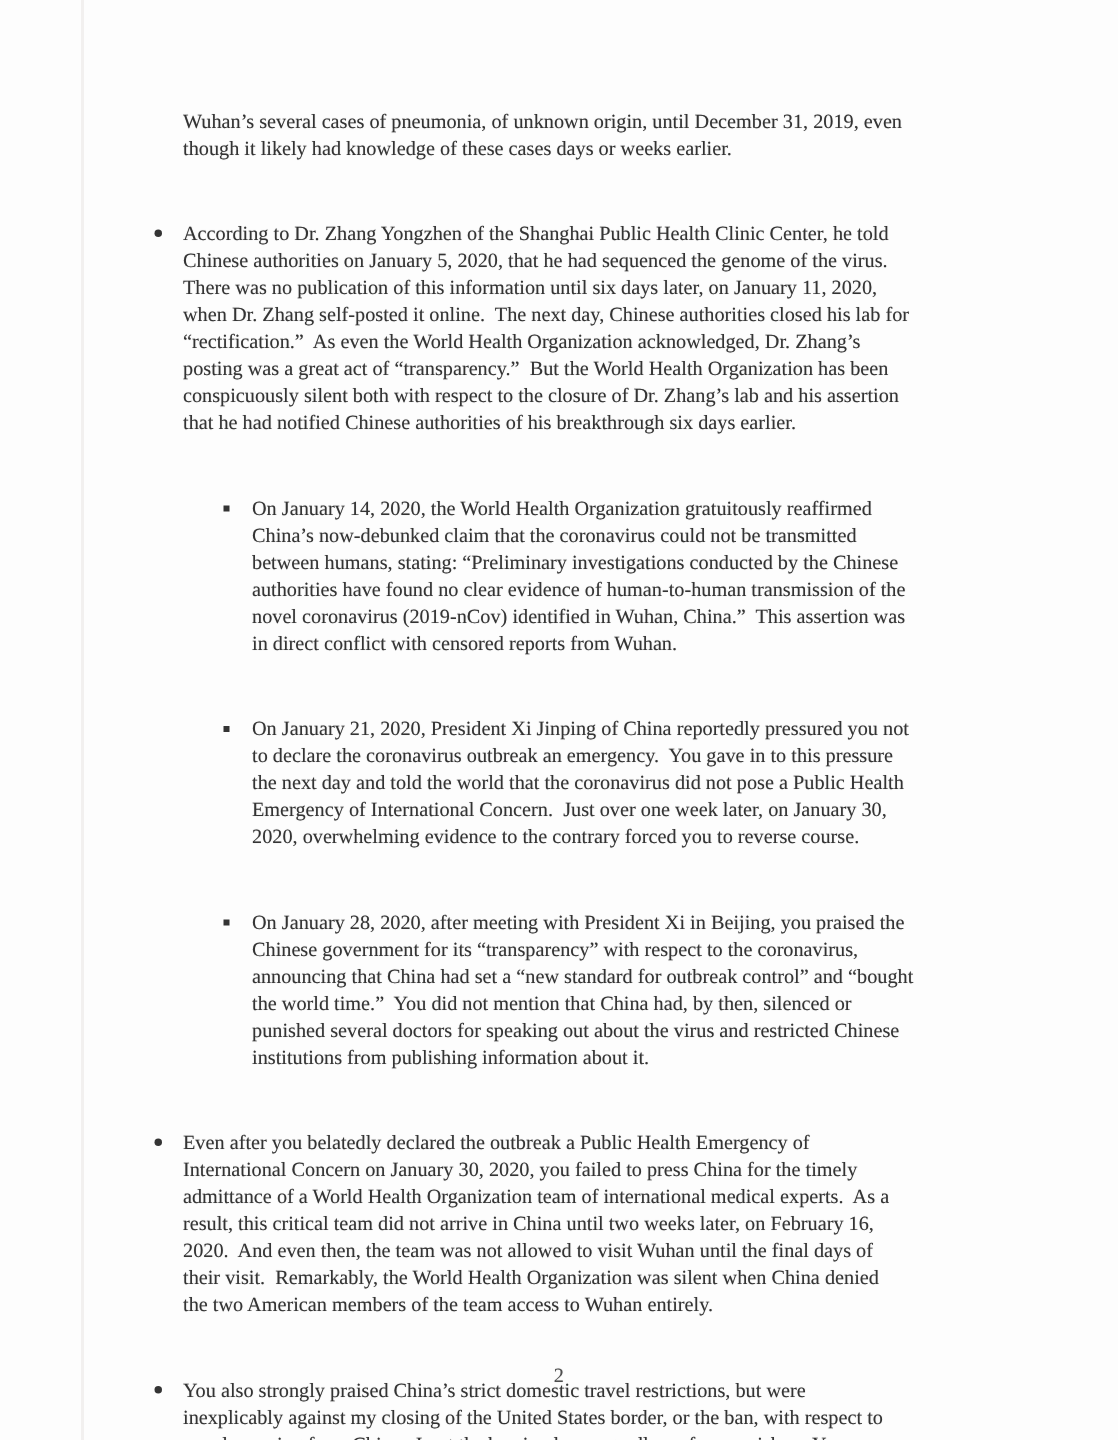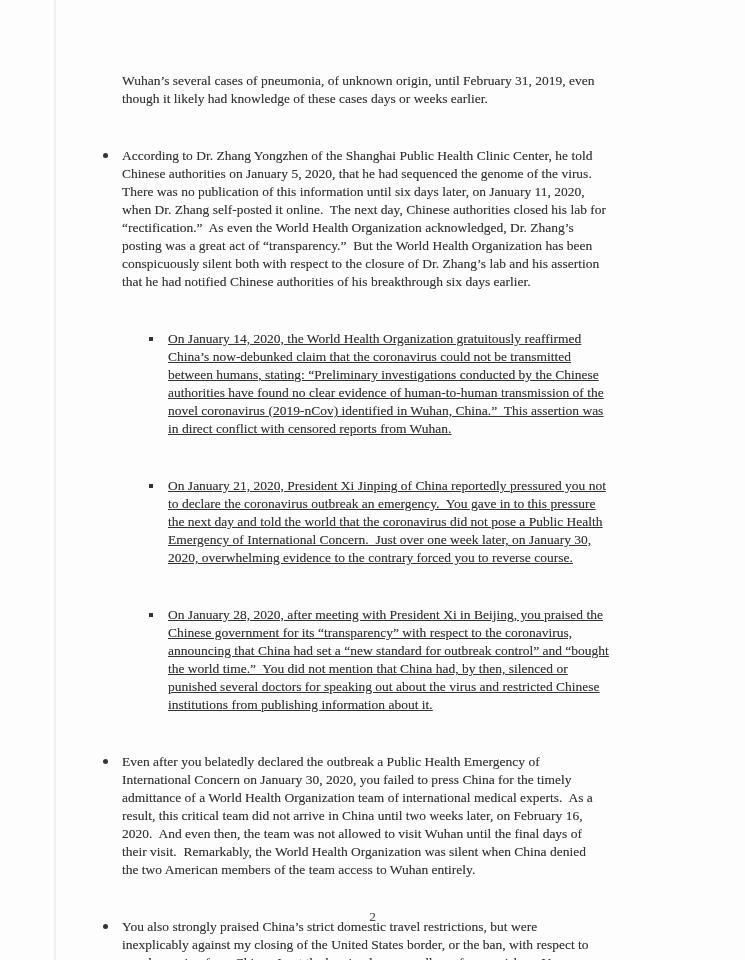--- a/index.html
+++ b/index.html
@@ -19,39 +19,39 @@
   .content{
     position:absolute;left:122px;top:72px;width:578px;
   }
   .ptext{
     margin:0 0 13px 0;
     white-space:pre-wrap;
     text-shadow:0 0 0.6px rgba(70,70,70,0.45);
   }
   .li{position:relative;}
   .li .ptext{margin-left:0;margin-top:39px;}
-  .lvl2{margin-left:46px;text-decoration:underline;}
+  .lvl2{margin-left:46px;}
   .marker{position:absolute;display:block;background:var(--ink,#343434);}
   .marker.dot{left:-19px;top:6px;width:5px;height:5px;border-radius:50%;}
   .marker.sq{left:-19px;top:7px;width:4px;height:4px;}
   .page-number{
     position:absolute;left:0;top:908px;width:745px;
     text-align:center;color:#4e4e4e;
     text-shadow:0 0 0.6px rgba(90,90,90,0.4);
   }
 </style>
 </head>
 <body>
 
 <div class="page">
   <div class="scan-edge"></div>
 
   <div class="content">
 
-    <p class="ptext">Wuhan’s several cases of pneumonia, of unknown origin, until February 31, 2019, even
+    <p class="ptext">Wuhan’s several cases of pneumonia, of unknown origin, until December 31, 2019, even
 though it likely had knowledge of these cases days or weeks earlier.</p>
 
     <div class="li lvl1">
       <span class="marker dot"></span>
       <p class="ptext">According to Dr. Zhang Yongzhen of the Shanghai Public Health Clinic Center, he told
 Chinese authorities on January 5, 2020, that he had sequenced the genome of the virus.
 There was no publication of this information until six days later, on January 11, 2020,
 when Dr. Zhang self-posted it online.  The next day, Chinese authorities closed his lab for
 “rectification.”  As even the World Health Organization acknowledged, Dr. Zhang’s
 posting was a great act of “transparency.”  But the World Health Organization has been

